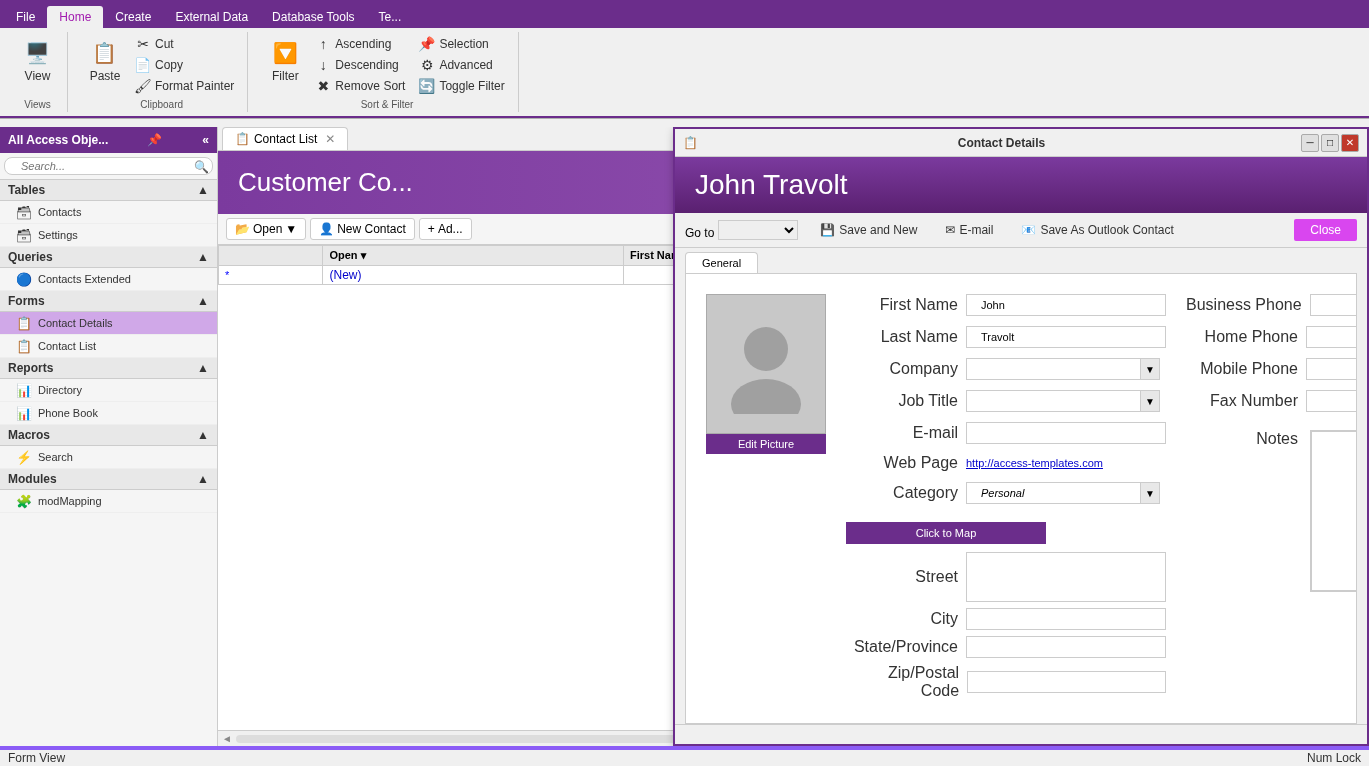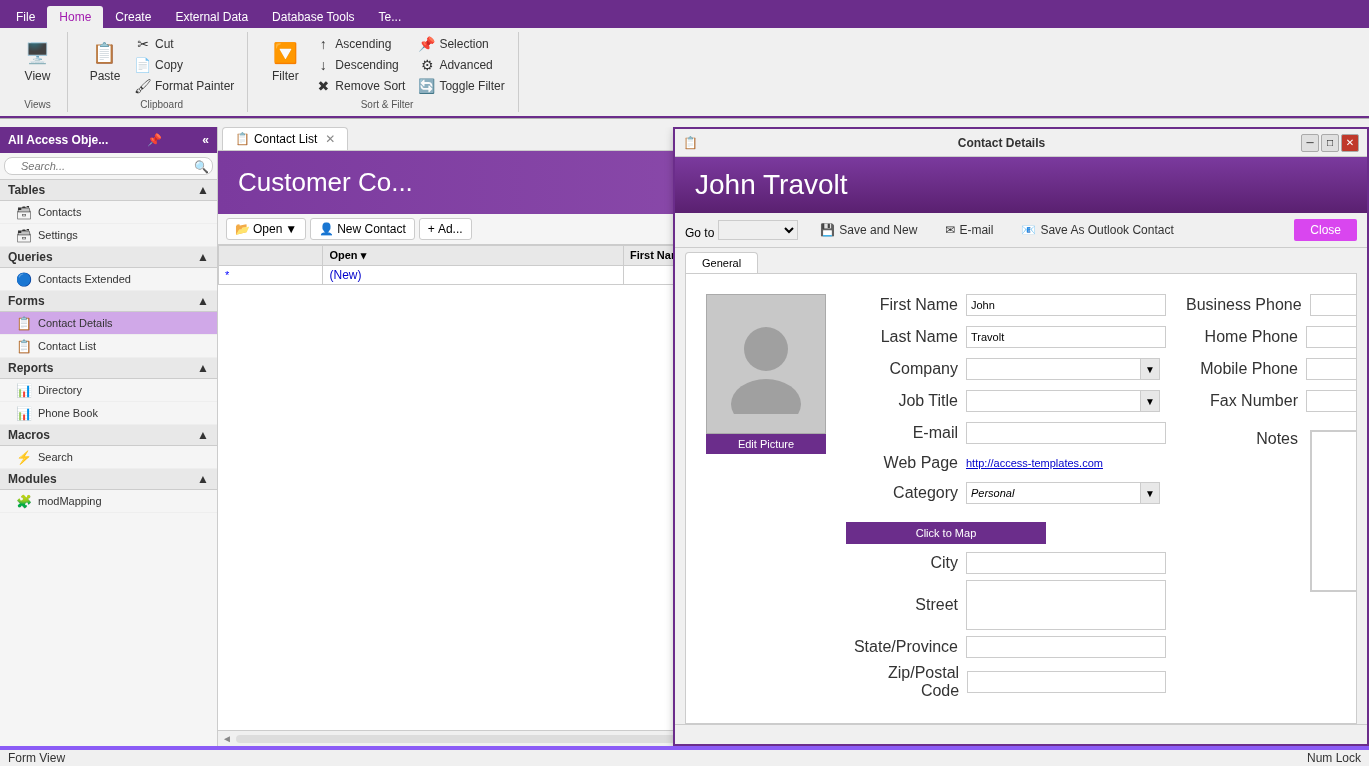--- a/index.html
+++ b/index.html
@@ -84,21 +84,21 @@
     .form-tabs { display: flex; padding: 4px 10px 0; background: #f0f0f0; }
     .form-tab { padding: 4px 16px; border: 1px solid #ccc; border-bottom: none; border-radius: 4px 4px 0 0; background: #e0e0e0; cursor: pointer; font-size: 11px; }
     .form-tab.active { background: #fff; border-bottom-color: #fff; }
 
     
     .form-body { flex: 1; background: #fff; margin: 0 10px; border: 1px solid #ccc; padding: 20px; overflow: auto; }
     .photo-box { width: 120px; height: 140px; background: #c8c8c8; border: 1px solid #aaa; display: flex; flex-direction: column; align-items: center; justify-content: center; }
     .edit-pic-btn { background: #6b2d8b; color: #fff; border: none; padding: 4px 8px; font-size: 11px; cursor: pointer; width: 100%; }
     .field-row { display: flex; align-items: center; margin-bottom: 6px; }
     .field-label { min-width: 120px; text-align: right; padding-right: 8px; font-size: 16px; color: #333; }
-    .field-input { border: 1px solid #ccc; padding: 2px 4px; font-size: 11px; height: 22px; background: #fff; }
+    .field-input { border: 1px solid #ccc; padding: 2px 14px; font-size: 11px; height: 22px; background: #fff; }
     .field-input.wide { width: 200px; }
     .field-input-combo { display: flex; }
     .field-input-combo .field-input { flex: 1; font-style: italic; }
     .field-input-combo .combo-btn { border: 1px solid #ccc; border-left: none; background: #e8e8e8; padding: 1px 4px; cursor: pointer; font-size: 10px; }
     .field-link { color: #0000cc; text-decoration: underline; font-size: 11px; }
 
     .map-btn { background: #6b2d8b; color: #fff; border: none; padding: 5px 0; font-size: 11px; cursor: pointer; width: 200px; margin-bottom: 8px; }
 
     
     .form-footer { height: 20px; background: #f0f0f0; border-top: 1px solid #ccc; }
@@ -438,26 +438,26 @@
                 <span class="field-label">Category</span>
                 <div class="field-input-combo">
                   <input class="field-input" style="width: 175px;" type="text" value="Personal">
                   <button class="combo-btn">▼</button>
                 </div>
               </div>
 
               <div style="margin-top:8px;">
                 <button class="map-btn">Click to Map</button>
                 <div class="field-row">
+                  <span class="field-label">Street</span>
+                  <textarea class="field-input" style="width: 200px; height: 50px; resize: none;"></textarea>
+                </div>
+                <div class="field-row">
                   <span class="field-label">City</span>
                   <input class="field-input wide" type="text" style="">
-                </div>
-                <div class="field-row">
-                  <span class="field-label">Street</span>
-                  <textarea class="field-input" style="width: 200px; height: 50px; resize: none;"></textarea>
                 </div>
                 <div class="field-row">
                   <span class="field-label">State/Province</span>
                   <input class="field-input wide" type="text" style="">
                 </div>
                 <div class="field-row">
                   <span class="field-label">Zip/Postal Code</span>
                   <input class="field-input wide" type="text" style="">
                 </div>
               </div>

